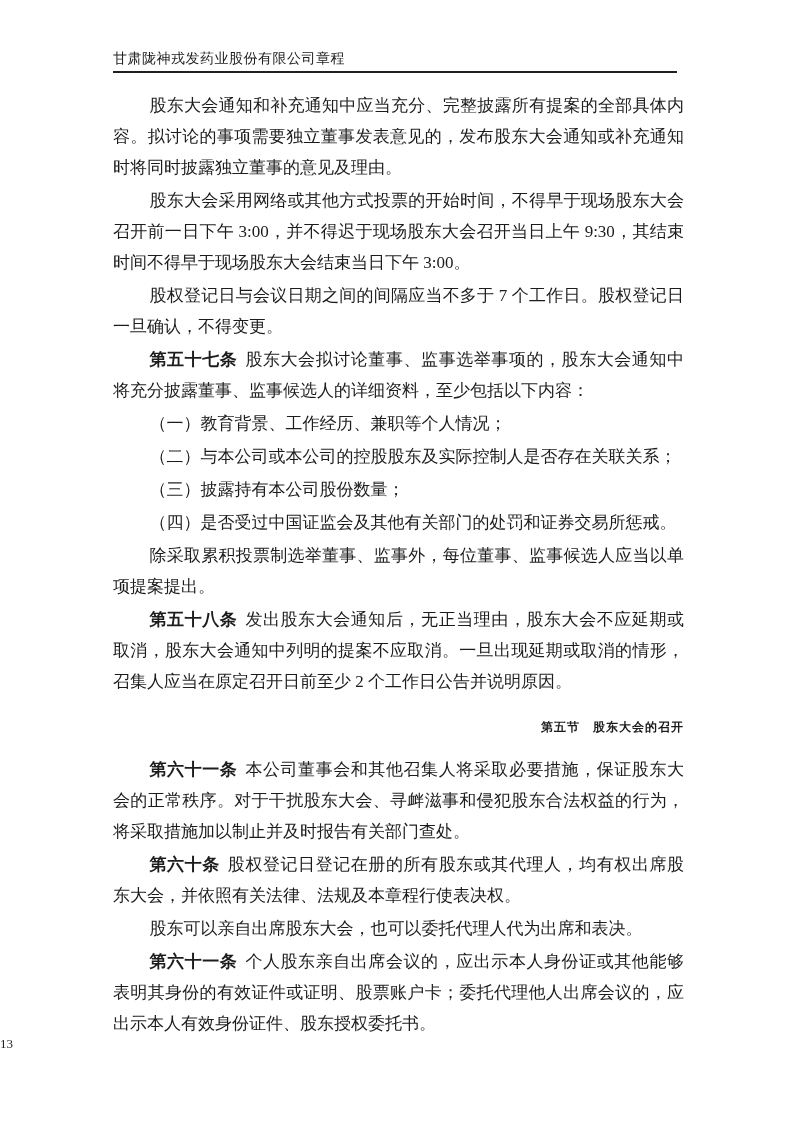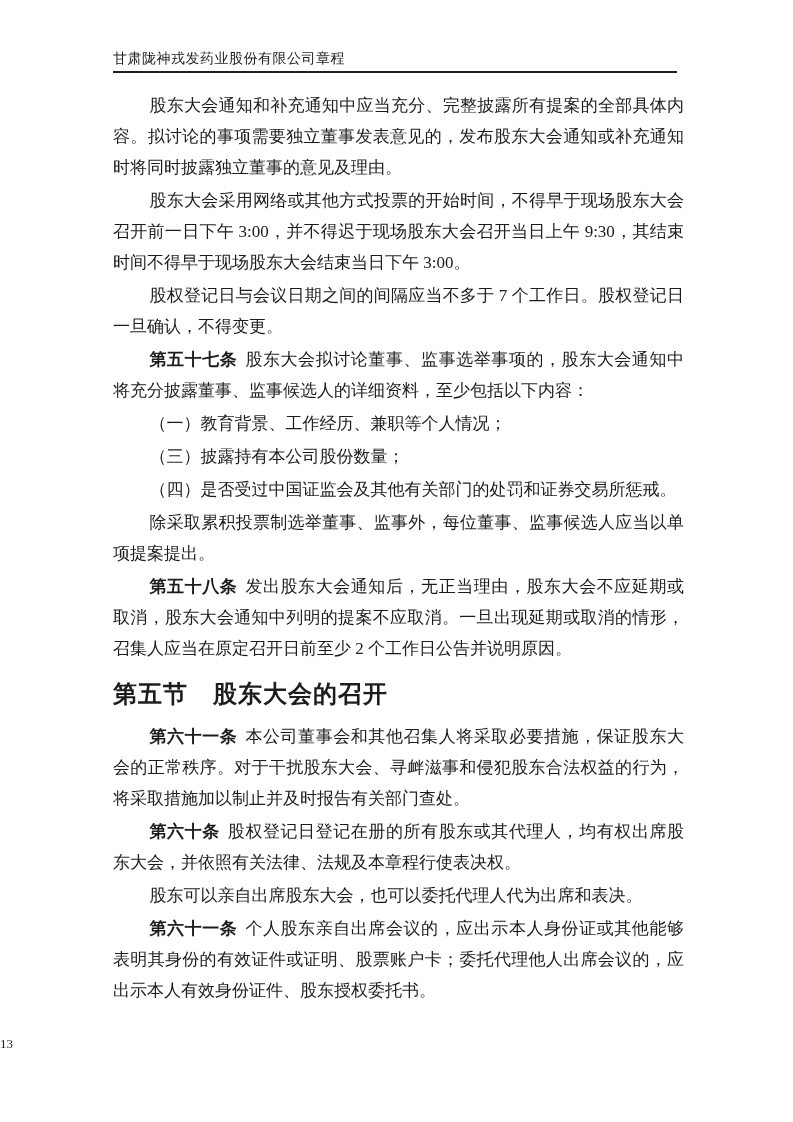--- a/index.html
+++ b/index.html
@@ -39,24 +39,24 @@
   .para {
     margin: 0 0 2px 0;
     text-indent: 2.15em;
   }
   .lead {
     font-weight: bold;
     font-family: "Liberation Sans", "DejaVu Sans", sans-serif;
     margin-right: 8px;
   }
   .section-heading {
-    font-size: 24px;
+    font-size: 12px;
     font-weight: bold;
-    font-family: Liberation Serif, serif;
-    text-align: left;
+    font-family: Liberation Sans, sans-serif;
+    text-align: right;
     text-indent: 0;
     margin: 15px 0 11px 0;
     letter-spacing: 1px;
   }
   .page-number {
     position: absolute;
     left: 0;
     right: 0;
     top: 1036px;
     text-align: left;
@@ -78,20 +78,21 @@
     <p class="para"><span>股东大会通知和补充通知中应当充分、完整披露所有提案的全部具体内容。拟讨论的事项需要独立董事发表意见的，发布股东大会通知或补充通知时将同时披露独立董事的意见及理由。</span></p>
 
     <p class="para"><span>股东大会采用网络或其他方式投票的开始时间，不得早于现场股东大会召开前一日下午 3:00，并不得迟于现场股东大会召开当日上午 9:30，其结束时间不得早于现场股东大会结束当日下午 3:00。</span></p>
 
     <p class="para"><span>股权登记日与会议日期之间的间隔应当不多于 7 个工作日。股权登记日一旦确认，不得变更。</span></p>
 
     <p class="para"><span class="lead">第五十七条</span><span>股东大会拟讨论董事、监事选举事项的，股东大会通知中将充分披露董事、监事候选人的详细资料，至少包括以下内容：</span></p>
 
     <p class="para"><span>（一）教育背景、工作经历、兼职等个人情况；</span></p>
 
+    <p class="para"><span>（二）与本公司或本公司的控股股东及实际控制人是否存在关联关系；</span></p>
 
     <p class="para"><span>（三）披露持有本公司股份数量；</span></p>
 
     <p class="para"><span>（四）是否受过中国证监会及其他有关部门的处罚和证券交易所惩戒。</span></p>
 
     <p class="para"><span>除采取累积投票制选举董事、监事外，每位董事、监事候选人应当以单项提案提出。</span></p>
 
     <p class="para"><span class="lead">第五十八条</span><span>发出股东大会通知后，无正当理由，股东大会不应延期或取消，股东大会通知中列明的提案不应取消。一旦出现延期或取消的情形，召集人应当在原定召开日前至少 2 个工作日公告并说明原因。</span></p>
 
     <h2 class="section-heading">第五节　股东大会的召开</h2>

